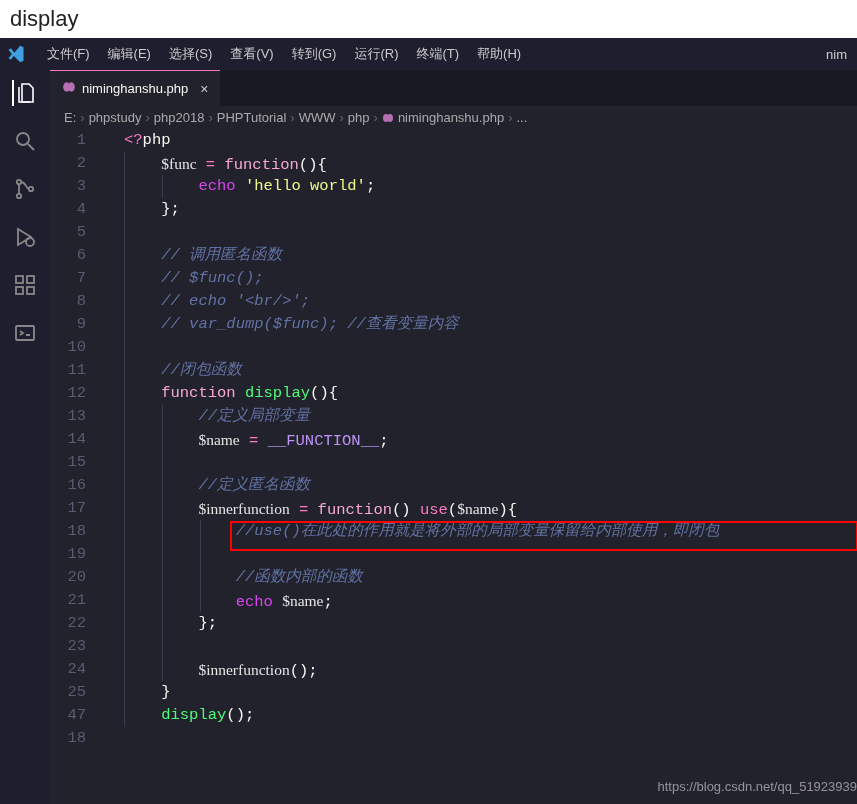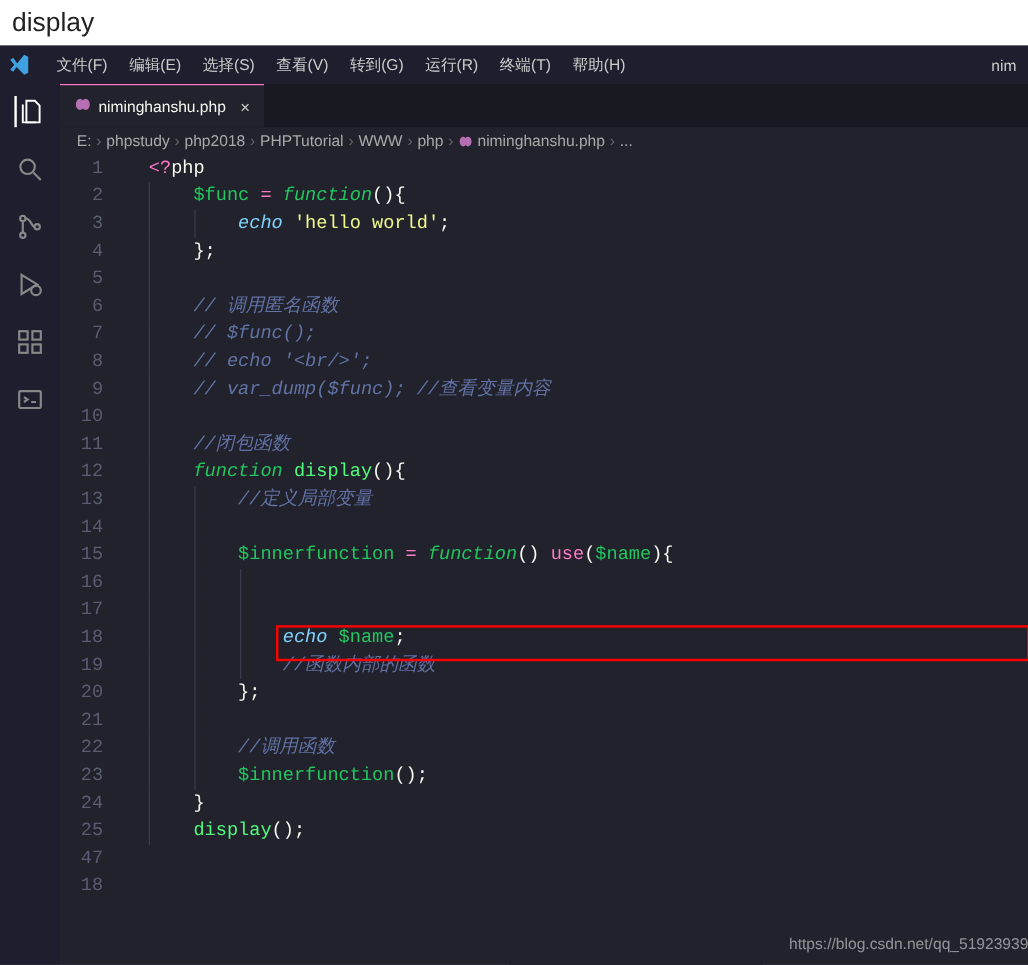--- a/index.html
+++ b/index.html
@@ -25,27 +25,27 @@
 .breadcrumb .crumb { white-space: nowrap; }
 .breadcrumb .sep { color: #666; }
 .code-wrap { flex: 1; display: flex; font-family: Consolas, "Courier New", monospace; font-size: 15.5px; line-height: 23px; overflow: hidden; }
 .gutter { width: 50px; text-align: right; padding-right: 14px; color: #5a5c72; user-select: none; padding-left: 8px; }
 .gutter div { height: 23px; }
 .code { flex: 1; position: relative; color: #f8f8f2; padding-left: 6px; margin-left: 18px; }
 .code-line { height: 23px; white-space: pre; position: relative; }
 .indent-guide { border-left: 1px solid #3a3c4e; position: absolute; top: 0; bottom: 0; }
 .c-pink    { color: #ff79c6; }
 .c-purple  { color: #bd93f9; }
-.c-orange  { color: #22c55e; }
+.c-orange  { color: #e5e5e5; font-family: Liberation Serif, serif; }
 .c-green   { color: #50fa7b; }
 .c-yellow  { color: #f1fa8c; }
-.c-cyan    { color: #7dd3fc; font-style: italic; }
+.c-cyan    { color: #d946ef; }
 .c-white   { color: #f8f8f2; }
 .c-comment { color: #6272a4; font-style: italic; }
-.c-bluekw  { color: #22c55e; font-style: italic; }
+.c-bluekw  { color: #f9a8d4; }
 .highlight-box { position: absolute; border: 2px solid #ff0000; pointer-events: none; }
 .watermark { position: absolute; right: 0; bottom: 10px; color: #d0d0d0; font-size: 13px; opacity: 0.65; }
 </style>
 </head>
 <body>
 
 <div class="top-label">display</div>
 
 <div class="vscode">
 
@@ -186,29 +186,30 @@
 <div class="code-line"><span class="indent-guide" style="left:0"></span><span class="c-white">    };</span></div>
 <div class="code-line"><span class="indent-guide" style="left:0"></span></div>
 <div class="code-line"><span class="indent-guide" style="left:0"></span><span>    </span><span class="c-comment">// 调用匿名函数</span></div>
 <div class="code-line"><span class="indent-guide" style="left:0"></span><span>    </span><span class="c-comment">// $func();</span></div>
 <div class="code-line"><span class="indent-guide" style="left:0"></span><span>    </span><span class="c-comment">// echo '&lt;br/&gt;';</span></div>
 <div class="code-line"><span class="indent-guide" style="left:0"></span><span>    </span><span class="c-comment">// var_dump($func); //查看变量内容</span></div>
 <div class="code-line"><span class="indent-guide" style="left:0"></span></div>
 <div class="code-line"><span class="indent-guide" style="left:0"></span><span>    </span><span class="c-comment">//闭包函数</span></div>
 <div class="code-line"><span class="indent-guide" style="left:0"></span><span>    </span><span class="c-bluekw">function</span><span> </span><span class="c-green">display</span><span class="c-white">(){</span></div>
 <div class="code-line"><span class="indent-guide" style="left:0"></span><span class="indent-guide" style="left:38px"></span><span>        </span><span class="c-comment">//定义局部变量</span></div>
+<div class="code-line"><span class="indent-guide" style="left:0"></span><span class="indent-guide" style="left:38px"></span><span>        </span><span class="c-orange">$name</span><span class="c-pink"> = </span><span class="c-purple">__FUNCTION__</span><span class="c-white">;</span></div>
 <div class="code-line"><span class="indent-guide" style="left:0"></span><span class="indent-guide" style="left:38px"></span></div>
+<div class="code-line"><span class="indent-guide" style="left:0"></span><span class="indent-guide" style="left:38px"></span><span>        </span><span class="c-comment">//定义匿名函数</span></div>
 <div class="code-line"><span class="indent-guide" style="left:0"></span><span class="indent-guide" style="left:38px"></span><span>        </span><span class="c-orange">$innerfunction</span><span class="c-pink"> = </span><span class="c-bluekw">function</span><span class="c-white">() </span><span class="c-pink">use</span><span class="c-white">(</span><span class="c-orange">$name</span><span class="c-white">){</span></div>
-<div class="code-line"><span class="indent-guide" style="left:0"></span><span class="indent-guide" style="left:38px"></span><span class="indent-guide" style="left:76px"></span><span>            </span></div>
+<div class="code-line"><span class="indent-guide" style="left:0"></span><span class="indent-guide" style="left:38px"></span><span class="indent-guide" style="left:76px"></span><span>            </span><span class="c-comment">//use()在此处的作用就是将外部的局部变量保留给内部使用，即闭包</span></div>
 <div class="code-line"><span class="indent-guide" style="left:0"></span><span class="indent-guide" style="left:38px"></span><span class="indent-guide" style="left:76px"></span></div>
+<div class="code-line"><span class="indent-guide" style="left:0"></span><span class="indent-guide" style="left:38px"></span><span class="indent-guide" style="left:76px"></span><span>            </span><span class="c-comment">//函数内部的函数</span></div>
 <div class="code-line"><span class="indent-guide" style="left:0"></span><span class="indent-guide" style="left:38px"></span><span class="indent-guide" style="left:76px"></span><span>            </span><span class="c-cyan">echo</span><span> </span><span class="c-orange">$name</span><span class="c-white">;</span></div>
-<div class="code-line"><span class="indent-guide" style="left:0"></span><span class="indent-guide" style="left:38px"></span><span class="indent-guide" style="left:76px"></span><span>            </span><span class="c-comment">//函数内部的函数</span></div>
 <div class="code-line"><span class="indent-guide" style="left:0"></span><span class="indent-guide" style="left:38px"></span><span class="c-white">        };</span></div>
 <div class="code-line"><span class="indent-guide" style="left:0"></span><span class="indent-guide" style="left:38px"></span></div>
-<div class="code-line"><span class="indent-guide" style="left:0"></span><span class="indent-guide" style="left:38px"></span><span>        </span><span class="c-comment">//调用函数</span></div>
 <div class="code-line"><span class="indent-guide" style="left:0"></span><span class="indent-guide" style="left:38px"></span><span>        </span><span class="c-orange">$innerfunction</span><span class="c-white">();</span></div>
 <div class="code-line"><span class="indent-guide" style="left:0"></span><span class="c-white">    }</span></div>
 <div class="code-line"><span class="indent-guide" style="left:0"></span><span>    </span><span class="c-green">display</span><span class="c-white">();</span></div>
 
           <div class="highlight-box" style="left:112px; top:392px; width:628px; height:30px;"></div>
         </div>
       </div>
 
     </div>
 

